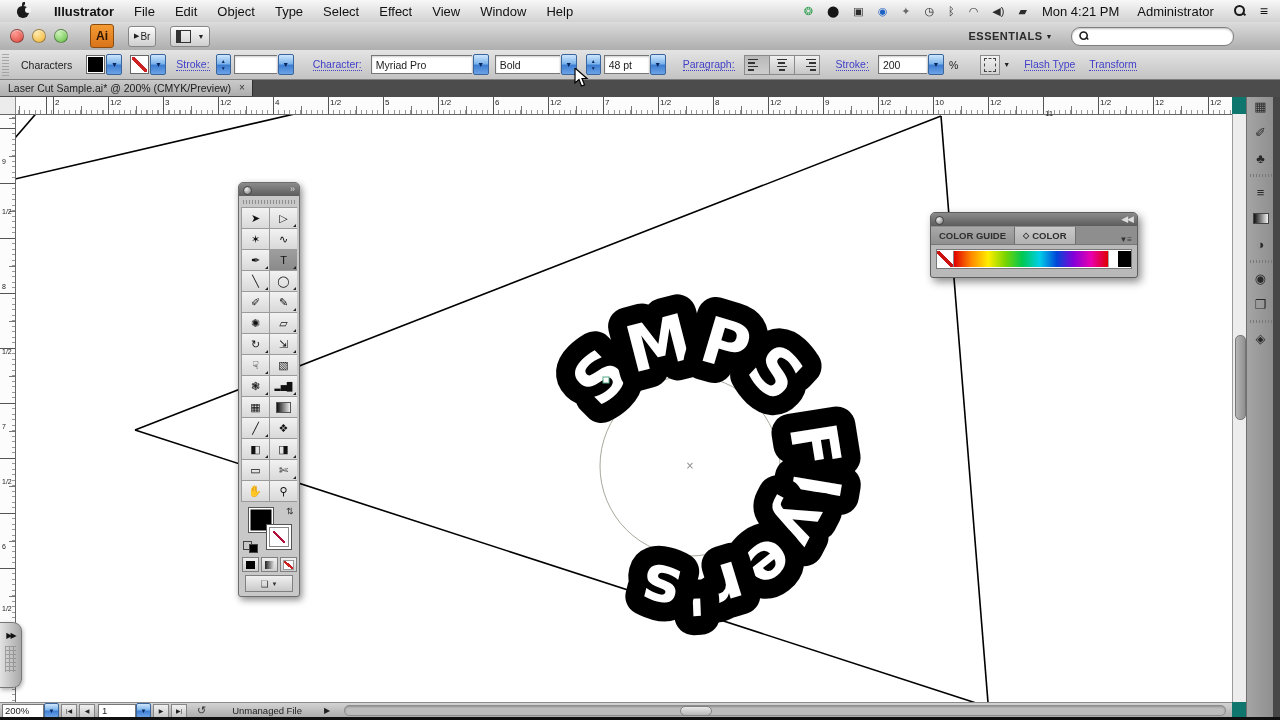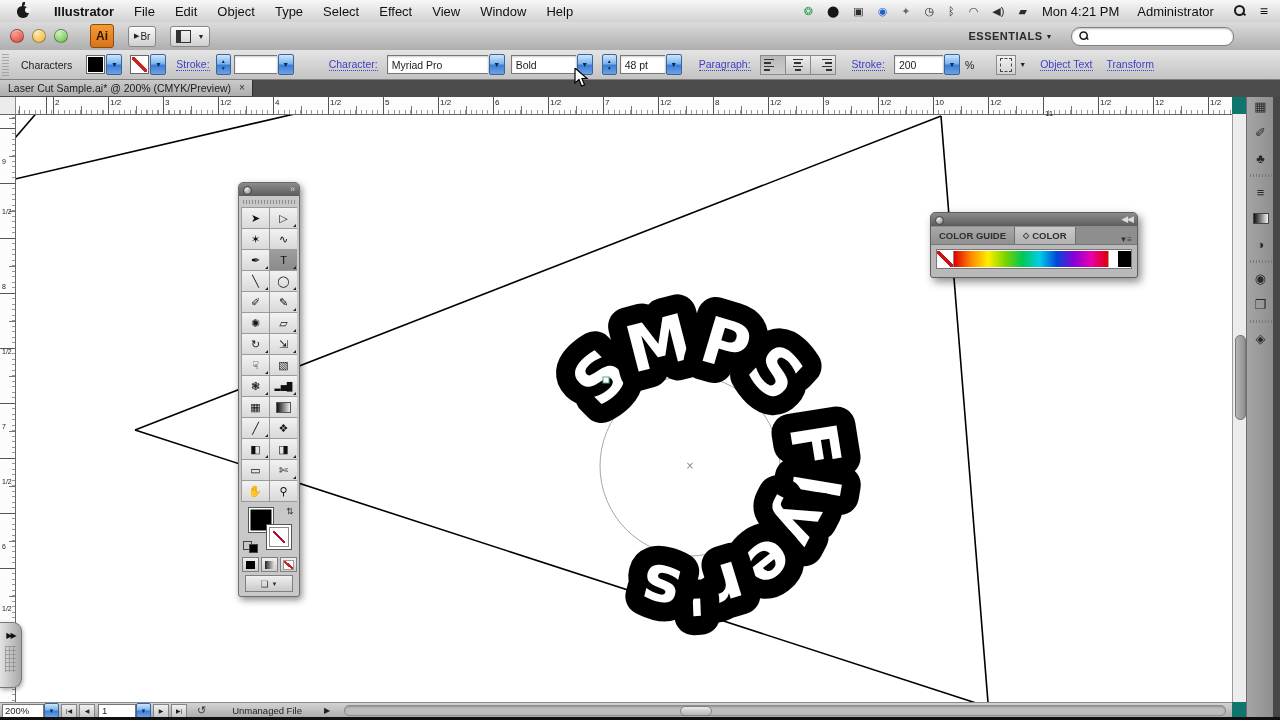--- a/index.html
+++ b/index.html
@@ -259,21 +259,21 @@
     </span>
     <span class="cp-link">Stroke:</span>
     <span class="aqua stepper">
         <span>▲</span>
         <span>▼</span>
       </span>
     <span class="combo">
       <span class="field" style="width:34px;"></span>
       <span class="aqua dd-btn">▼</span>
     </span>
-    <span class="cp-link" style="margin-left:32px;">Character:</span>
+    <span class="cp-link" style="margin-left:16px;">Character:</span>
     <span class="combo">
       <span class="field" style="width:92px;">Myriad Pro</span>
       <span class="aqua dd-btn">▼</span>
     </span>
     <span class="combo">
       <span class="field" style="width:56px;">Bold</span>
       <span class="aqua dd-btn">▼</span>
     </span>
     <span class="aqua stepper" style="margin-left:6px;">
         <span>▲</span>
@@ -307,21 +307,21 @@
     <span class="cp-link" style="margin-left:12px;">Stroke:</span>
     <span class="combo">
       <span class="field" style="width:40px;">200</span>
       <span class="aqua dd-btn">▼</span>
     </span>
     <span class="pct">%</span>
     <span class="dash-btn" style="margin-left:18px;">
         <i></i>
       </span>
     <span class="dd-caret">▼</span>
-    <span class="cp-link" style="margin-left:14px;">Object Text</span>
+    <span class="cp-link" style="margin-left:14px;">Flash Type</span>
     <span class="cp-link" style="margin-left:8px;">Transform</span>
   </div>
 
   <div class="abs tabbar">
     <div class="doc-tab">
       <span class="title">Laser Cut Sample.ai* @ 200% (CMYK/Preview)</span>
       <span class="close">×</span>
     </div>
   </div>
 

